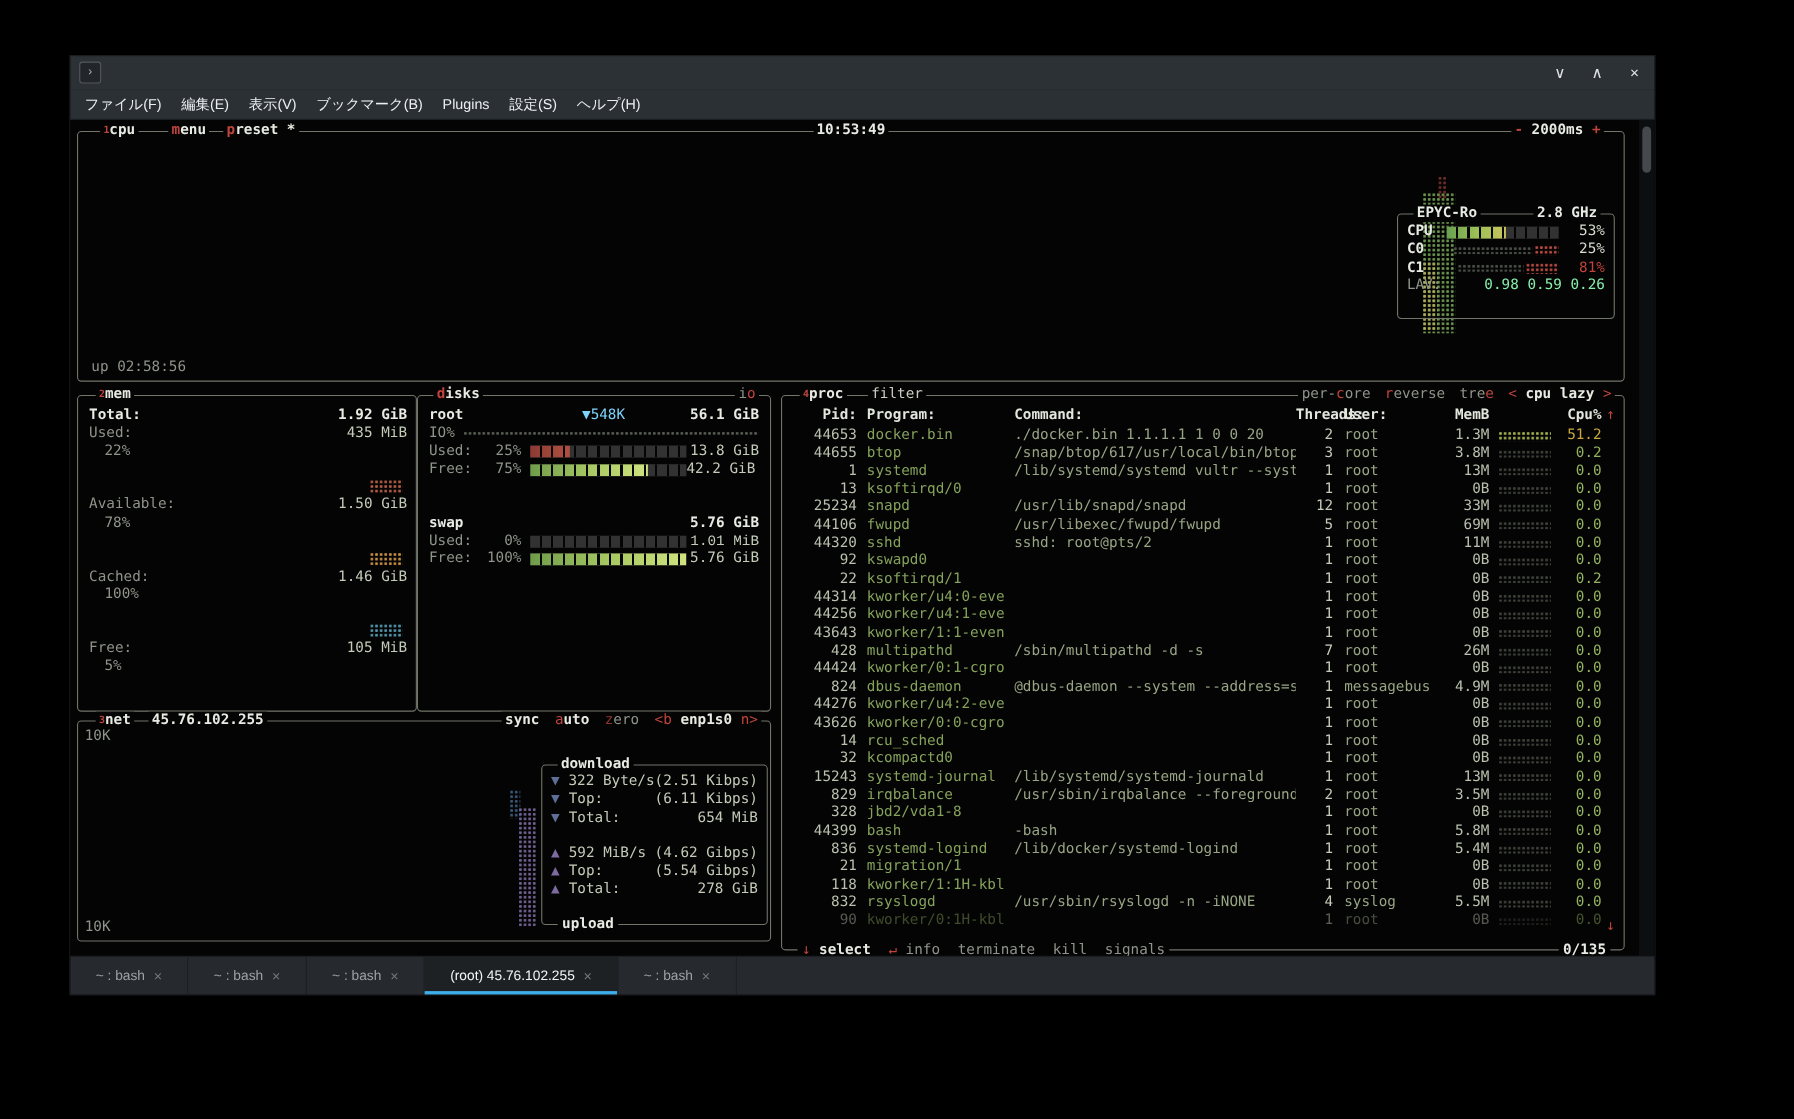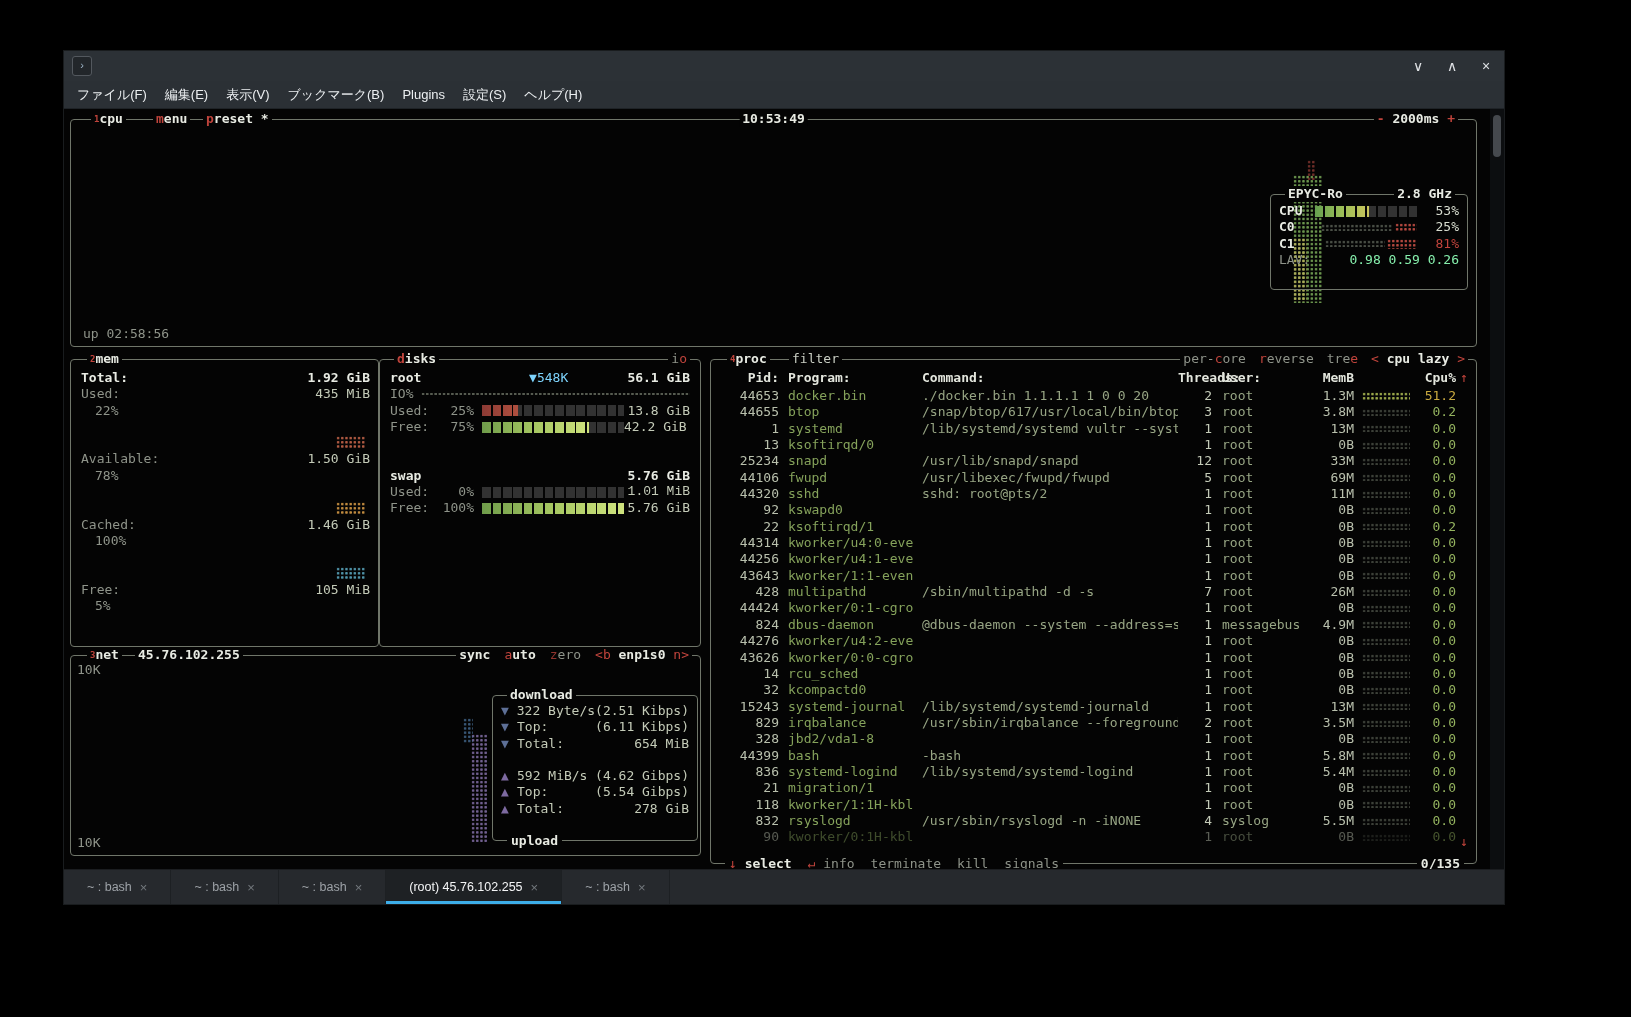--- a/index.html
+++ b/index.html
@@ -598,21 +598,21 @@
             <span class="c-mem">5.8M</span>
             <span class="c-dots">
               <div class="dots rowdots"></div>
             </span>
             <span class="c-cpu">0.0</span>
             <span style="width: 12px;"></span>
           </div>
           <div class="prow">
             <span class="c-pid">836</span>
             <span class="c-prog">systemd-logind</span>
-            <span class="c-cmd">/lib/systemd/systemd-logind</span>
+            <span class="c-cmd">/lib/docker/systemd-logind</span>
             <span class="c-thr">1</span>
             <span class="c-user">root</span>
             <span class="c-mem">5.4M</span>
             <span class="c-dots">
               <div class="dots rowdots"></div>
             </span>
             <span class="c-cpu">0.0</span>
             <span style="width: 12px;"></span>
           </div>
           <div class="prow">

